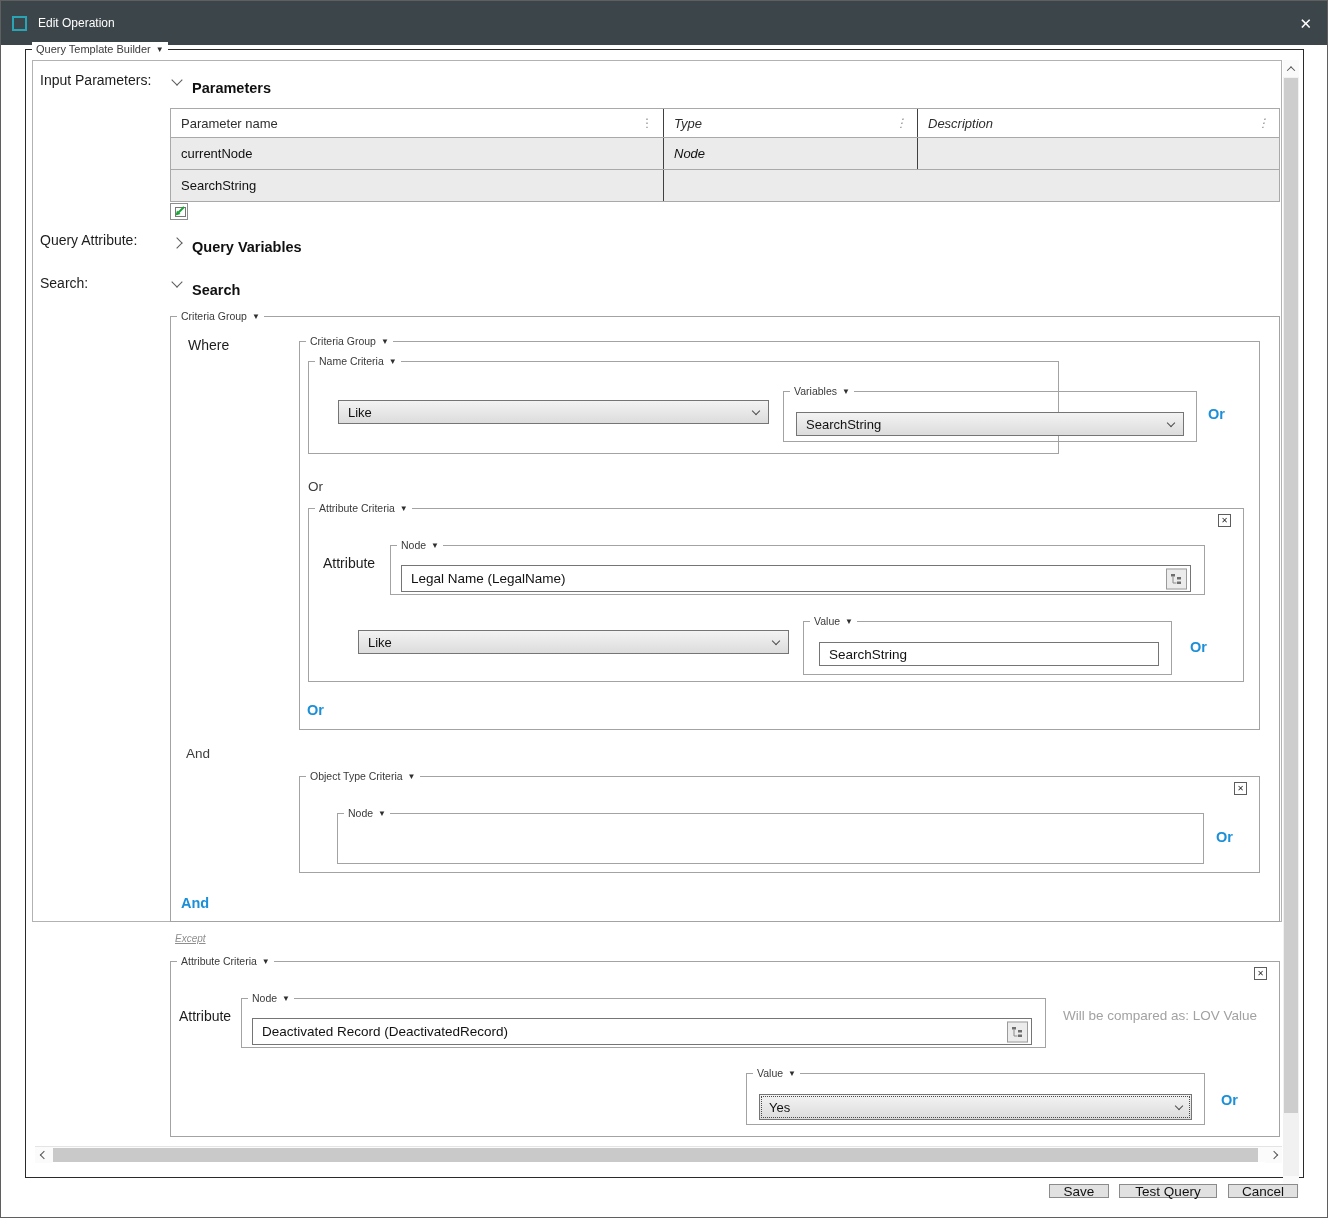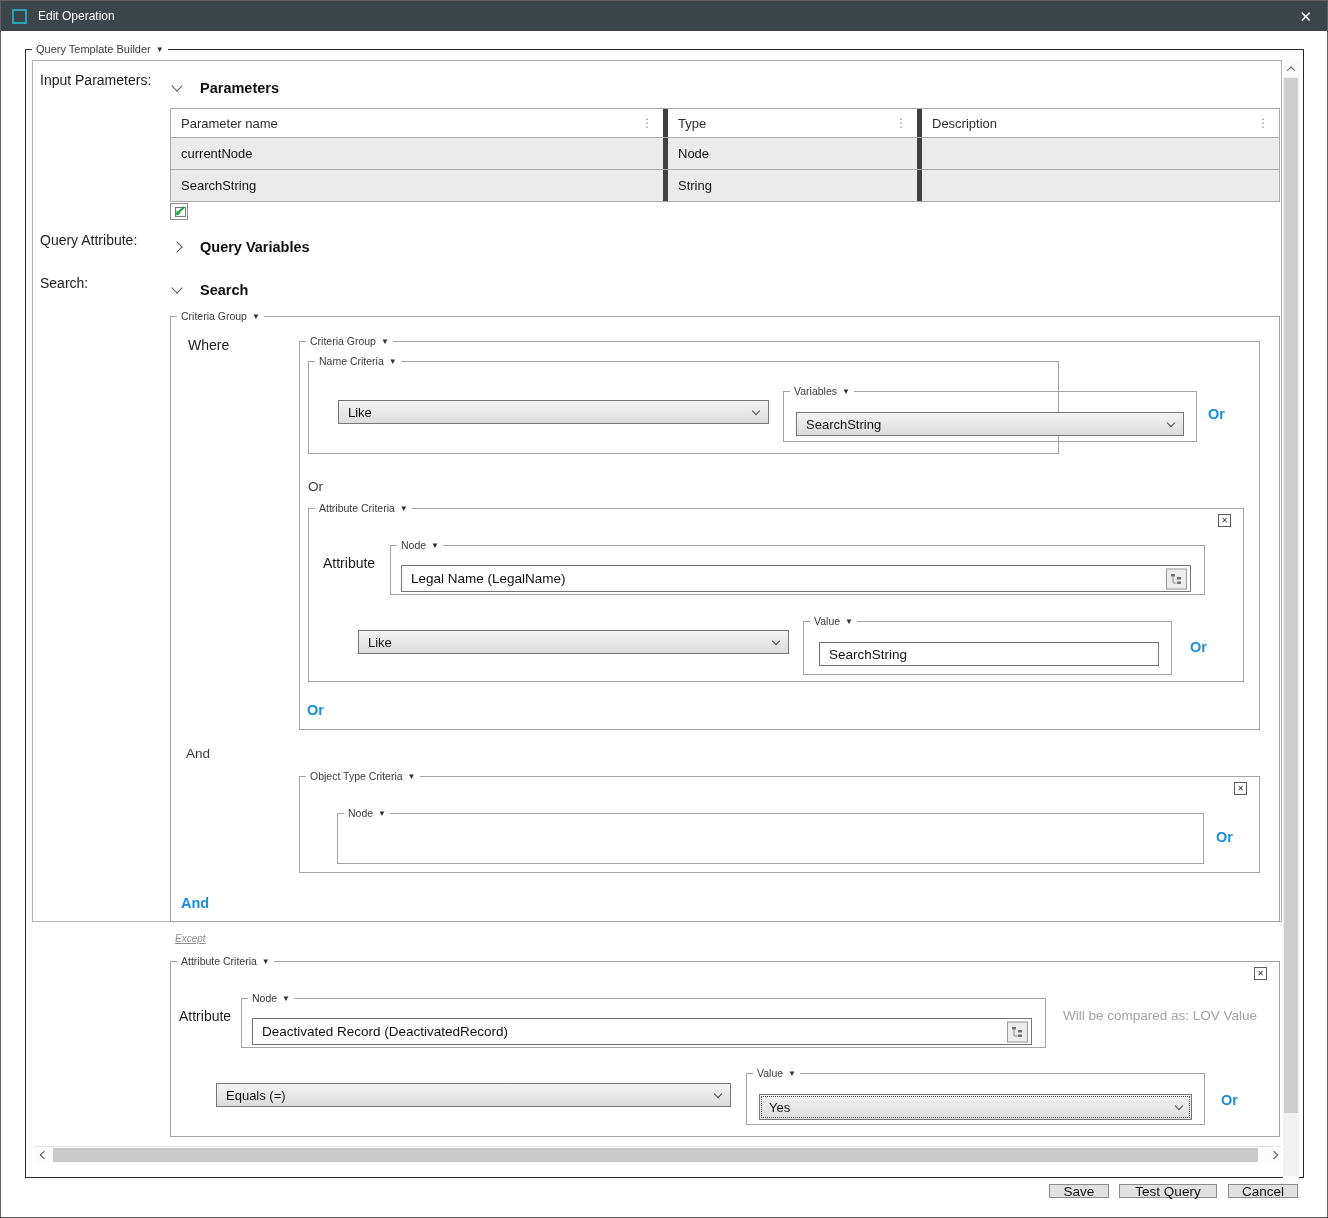--- a/index.html
+++ b/index.html
@@ -1,44 +1,44 @@
 <!DOCTYPE html>
 <html><head>
 <meta charset="utf-8">
 <style>
   * { margin:0; padding:0; box-sizing:border-box; }
   body { background:#c0c0c0; font-family:"Liberation Sans", sans-serif; }
   .window { position:relative; width:1328px; height:1218px; background:#fff; border:1px solid #5f5f5f; overflow:hidden; }
 
   
-  .titlebar { position:absolute; left:0; top:0; width:100%; height:30px; background:#3c4549; display:flex; align-items:center; padding:0 11px; }
+  .titlebar { position:absolute; left:0; top:0; width:100%; height:44px; background:#3c4549; display:flex; align-items:center; padding:0 11px; }
   .title-icon { width:15px; height:15px; border:2px solid #28a4b4; background:transparent; flex:0 0 auto; }
   .title-text { color:#ffffff; font-size:12px; margin-left:11px; }
   .close-x { margin-left:auto; color:#ffffff; font-size:15px; line-height:1; cursor:pointer; padding:2px 4px; }
 
   
   .qtb { position:absolute; left:24px; top:48px; width:1279px; height:1129px; border:1px solid #2a2a2a; background:#fff; }
   .fs { position:absolute; border:1px solid #a3a3a3; }
   .legend { position:absolute; top:-8px; left:6px; background:#fff; padding:0 4px; font-size:10.5px; color:#3a3a3a; display:flex; align-items:center; gap:5px; white-space:nowrap; line-height:15px; cursor:pointer; }
   .legend .caret { font-size:8px; color:#2f2f2f; }
   .qtb-legend { font-size:11px; }
 
   .canvas-panel { position:absolute; left:6px; top:10px; width:1250px; height:862px; border:1px solid #b2b2b2; background:#fff; }
 
   .lbl { position:absolute; font-size:14px; color:#1c1c1c; white-space:nowrap; }
-  .heading { position:absolute; display:flex; align-items:center; gap:19px; font-weight:bold; font-size:14.5px; color:#101010; cursor:pointer; white-space:nowrap; }
+  .heading { position:absolute; display:flex; gap:11px; font-weight:bold; font-size:14.5px; color:#101010; cursor:pointer; white-space:nowrap; }
   .chev-down { width:8px; height:8px; border-right:1.8px solid #5c5c5c; border-bottom:1.8px solid #5c5c5c; transform:rotate(45deg); margin-top:-4px; flex:0 0 auto; }
   .chev-right { width:8px; height:8px; border-right:1.8px solid #5c5c5c; border-bottom:1.8px solid #5c5c5c; transform:rotate(-45deg); margin-left:-2px; flex:0 0 auto; }
 
   
   .ptable { position:absolute; left:144px; top:58px; width:1110px; border:1px solid #a9a9a9; font-size:13px; }
   .trow { display:flex;justify-content:space-between; }
   .trow + .trow { border-top:1px solid #a9a9a9; }
   .tcell { padding:0 10px; display:flex; align-items:center; overflow:hidden; white-space:nowrap; }
-  .tcell + .tcell { border-left:5px solid #404040; }
+  .tcell + .tcell { border-left:1px solid #404040;font-style:italic; }
   .c-name { width:492px; } .c-type { width:254px; } .c-desc { flex:1; }
   .thead .tcell { height:28px; background:#fff; color:#2e2e2e; justify-content:space-between; cursor:pointer; }
   .tdata .tcell { height:31px; background:#ebebeb; color:#111; cursor:pointer; }
   .col-menu { color:#8f8f8f; font-size:12px; letter-spacing:0; cursor:pointer; }
 
   .addrow-btn { position:absolute; left:144px; top:153px; width:18px; height:17px; background:#fff; border:1px solid #8e8e8e; display:flex; align-items:center; justify-content:center; cursor:pointer; }
 
   
   .sel { position:absolute; height:24px; background:linear-gradient(#f3f3f3,#dcdcdc); border:1px solid #757575; display:flex; align-items:center; justify-content:space-between; padding:0 9px; font-size:13px; color:#111; cursor:pointer; }
   .sel .schev { width:6px; height:6px; border-right:1.4px solid #4d4d4d; border-bottom:1.4px solid #4d4d4d; transform:rotate(45deg); margin-top:-3px; flex:0 0 auto; }
@@ -115,21 +115,20 @@
           <span class="col-menu">⋮</span>
         </div>
       </div>
       <div class="trow tdata">
         <div class="tcell c-name">currentNode</div>
         <div class="tcell c-type">Node</div>
         <div class="tcell c-desc"></div>
       </div>
       <div class="trow tdata">
         <div class="tcell c-name">SearchString</div>
-        <div class="tcell c-type">String</div>
         <div class="tcell c-desc"></div>
       </div>
     </div>
 
     <div class="addrow-btn">
       <svg width="15" height="15" viewBox="0 0 15 15">
         <rect x="3.5" y="3.5" width="10" height="9" fill="#ffffff" stroke="#777777"></rect>
         <path d="M12 3 L6.5 8.5" stroke="#1ea33a" stroke-width="2" fill="none"></path>
         <path d="M3.5 11.5 L5 6.5 L8.5 10 Z" fill="#1ea33a"></path>
       </svg>
@@ -275,24 +274,20 @@
               <path d="M3 4 V10.5 H6.5" stroke="#8a8a8a" fill="none"></path>
               <rect x="7" y="4.5" width="4" height="2.5" fill="#6e6e6e"></rect>
               <rect x="7" y="9" width="4" height="2.5" fill="#6e6e6e"></rect>
             </svg>
           </span>
         </div>
       </div>
 
       <span class="hint" style="left:892px; top:46px;">Will be compared as: LOV Value</span>
 
-      <div class="sel" style="left:45px; top:121px; width:515px;">
-        <span>Equals (=)</span>
-        <span class="schev"></span>
-      </div>
 
       <div class="fs" style="left:575px; top:111px; width:459px; height:52px;">
         <span class="legend">
           <span>Value</span>
           <span class="caret">▼</span>
         </span>
         <div class="sel focus-dotted" style="left:12px; top:20px; width:433px; height:26px;">
           <span>Yes</span>
           <span class="schev"></span>
         </div>

